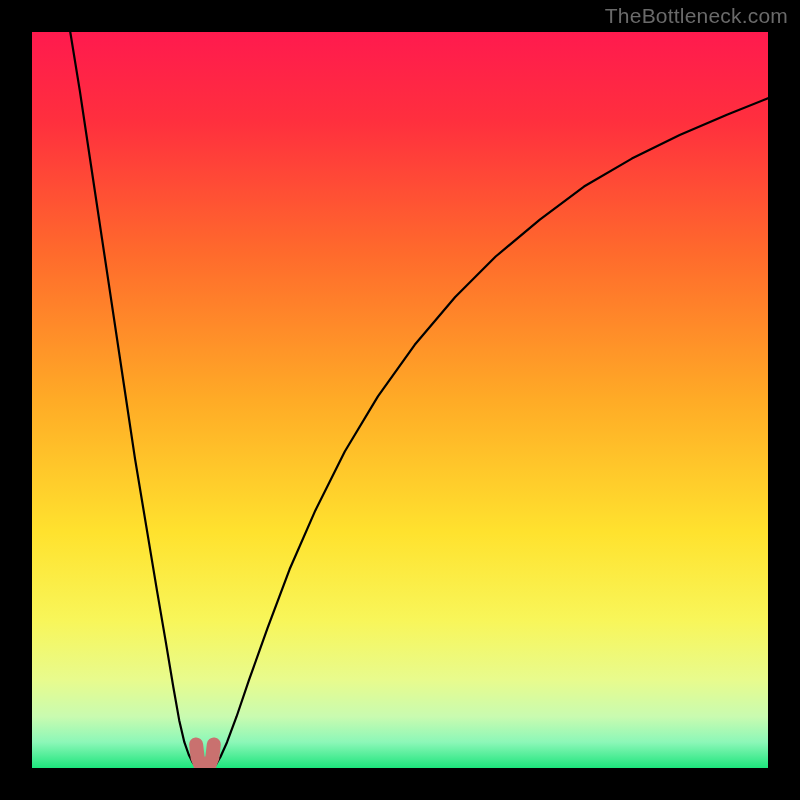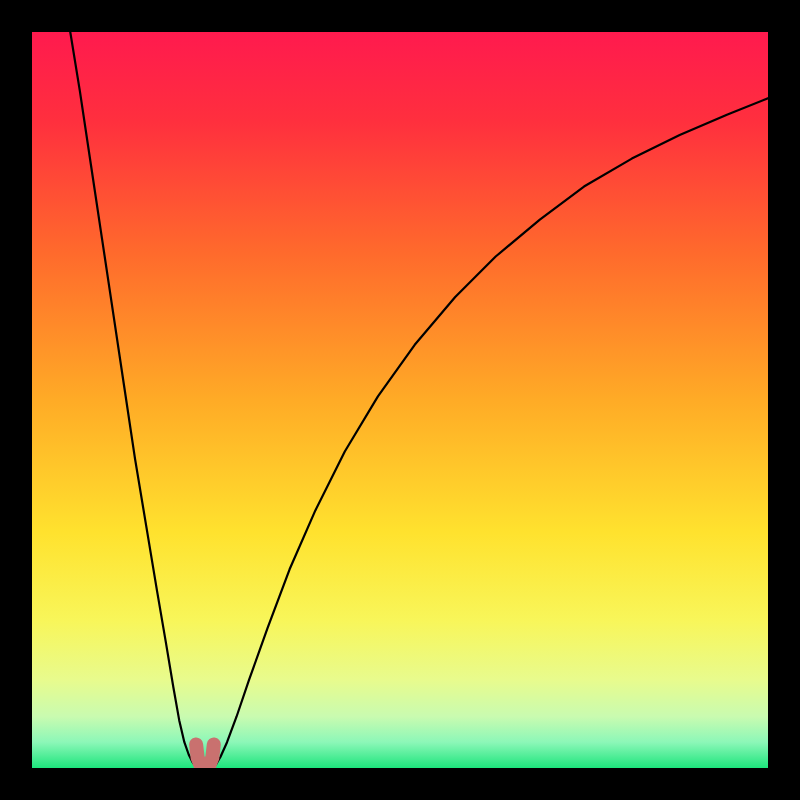--- a/index.html
+++ b/index.html
@@ -30,20 +30,21 @@
   }
   .plot svg {
     display: block;
     width: 736px;
     height: 736px;
   }
 </style>
 </head>
 <body>
 <div class="frame">
+  <div class="watermark">TheBottleneck.com</div>
   <div class="plot">
     <svg id="chart-svg" viewBox="0 0 736 736" preserveAspectRatio="none">
         <defs>
           <linearGradient id="bg-grad" x1="0" y1="0" x2="0" y2="1">
             <stop offset="0%" stop-color="#ff1a4e"></stop>
             <stop offset="12%" stop-color="#ff2f3e"></stop>
             <stop offset="30%" stop-color="#ff6a2c"></stop>
             <stop offset="50%" stop-color="#ffab26"></stop>
             <stop offset="68%" stop-color="#ffe22e"></stop>
             <stop offset="80%" stop-color="#f8f65a"></stop>

